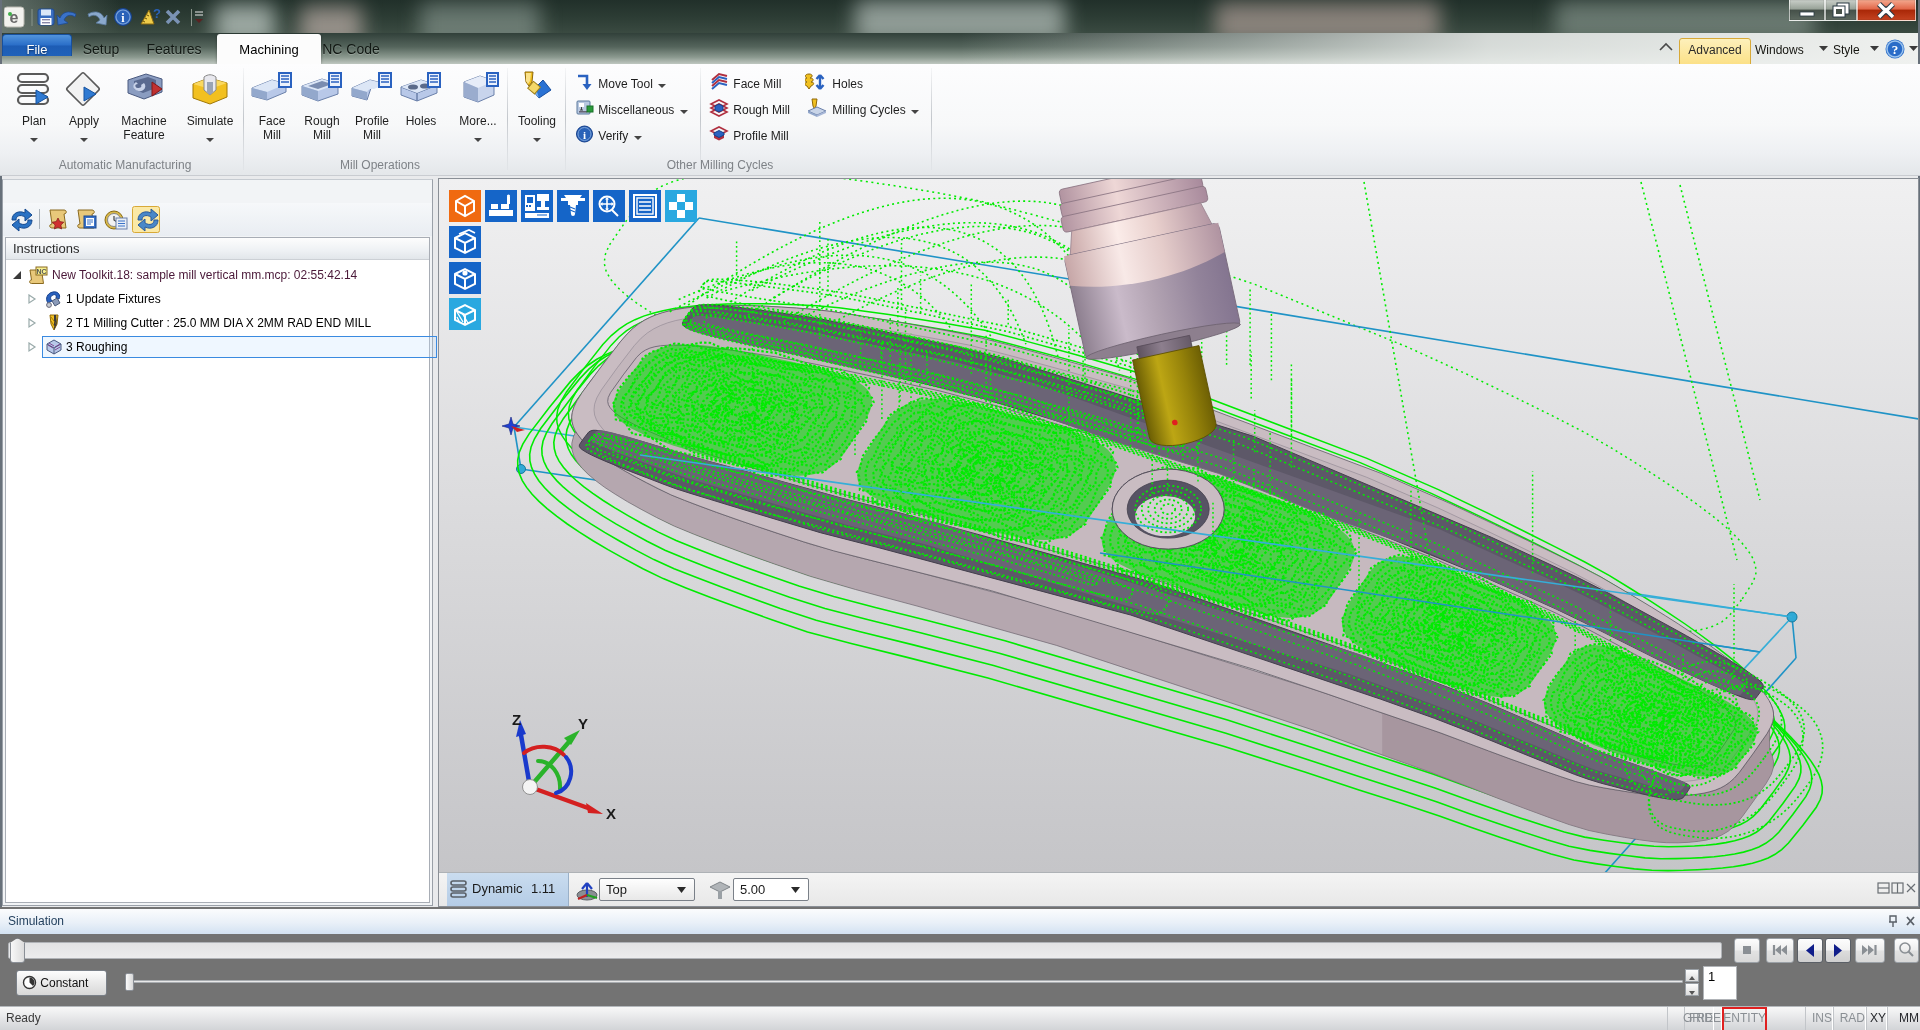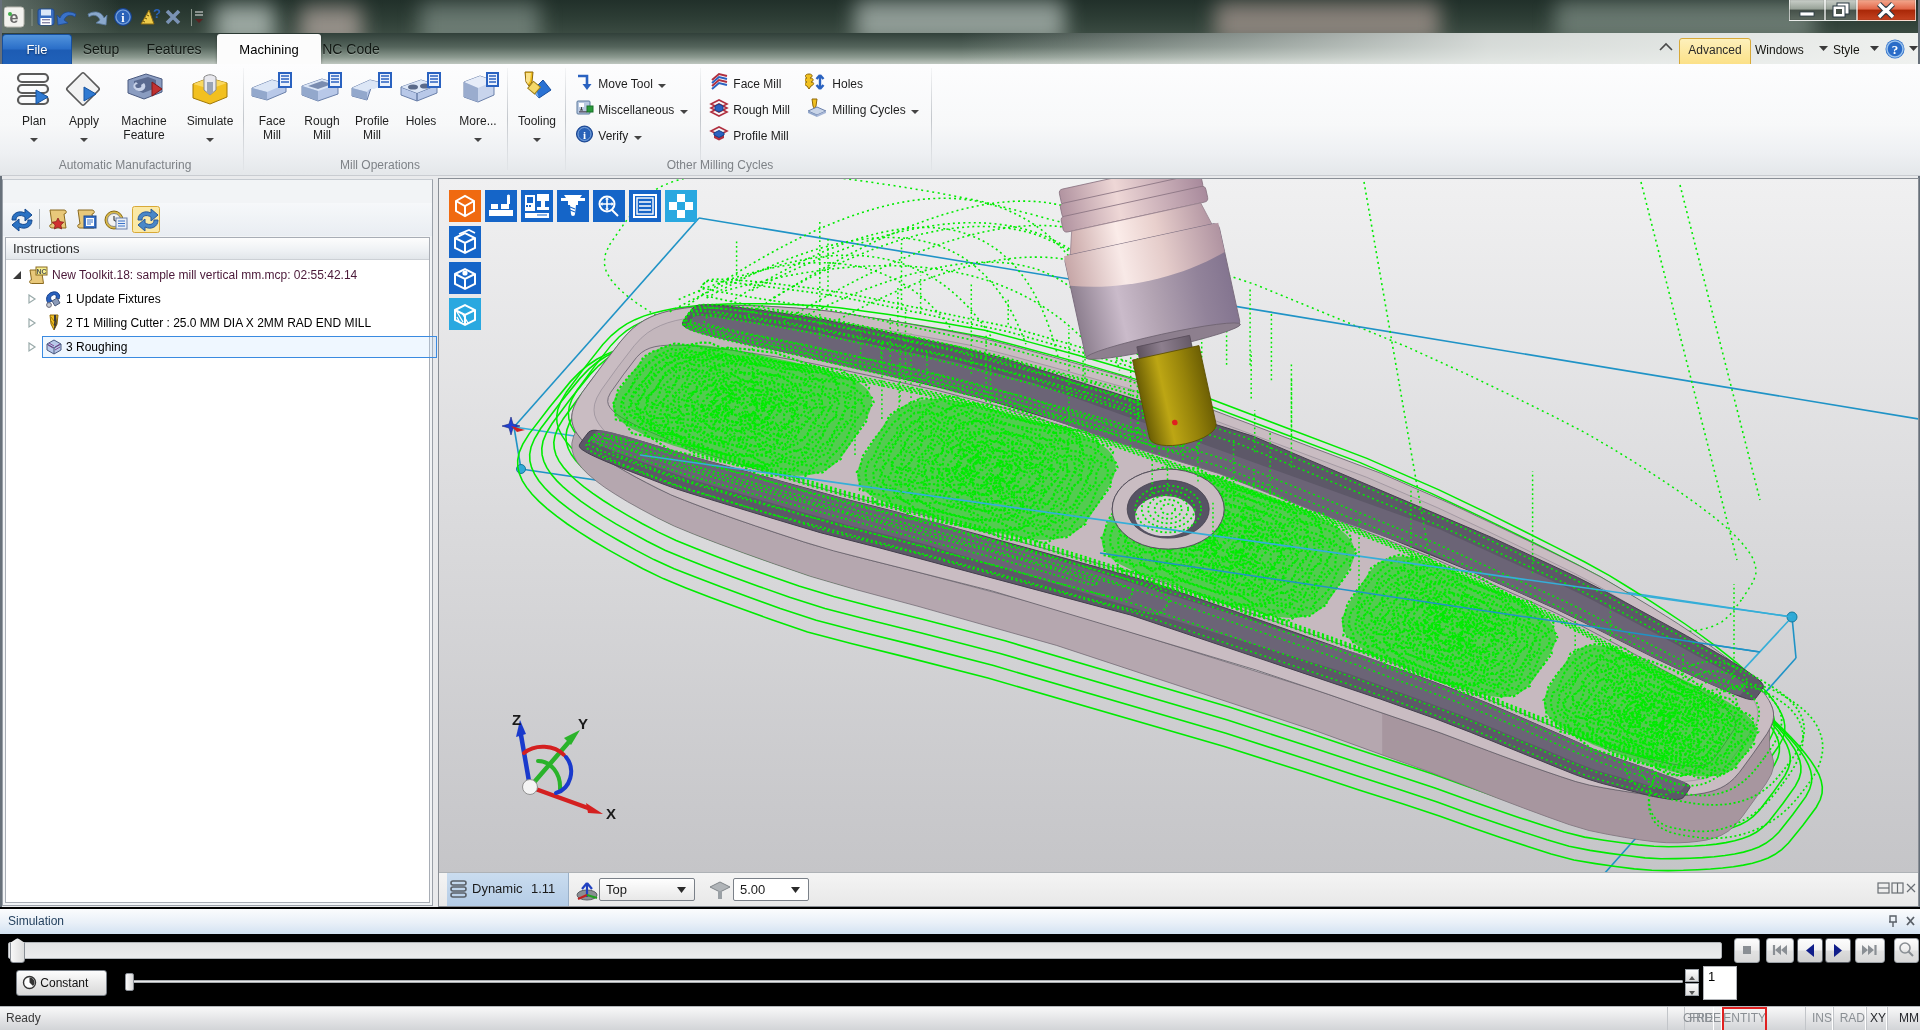--- a/index.html
+++ b/index.html
@@ -2,21 +2,21 @@
 <html><head><meta charset="utf-8">
 <style>
 *{margin:0;padding:0;box-sizing:border-box}
 html,body{width:1920px;height:1030px;overflow:hidden;font-family:"Liberation Sans",sans-serif;background:#e9eaec}
 .abs{position:absolute}
 #titlebar{left:0;top:0;width:1920px;height:33px;background:linear-gradient(180deg,#21302a,#2d3d35 55%,#3a4a41);overflow:hidden}
 .blur{position:absolute;filter:blur(10px);border-radius:6px}
 #tabrow{left:0;top:33px;width:1920px;height:31px;background:linear-gradient(180deg,#31403a,#55655c 45%,#8b998f 78%,#bfc7c0);overflow:hidden}
 #tabfade{left:960px;top:0;width:960px;height:31px;background:linear-gradient(90deg,rgba(233,236,234,0),rgba(233,236,234,.88) 55%,#eff1ef)}
 .tab{position:absolute;top:2px;height:29px;line-height:29px;text-align:center;font-size:14px;color:#111813;text-shadow:0 1px 1px rgba(255,255,255,.25)}
-#tab-file{left:2px;top:1px;width:70px;height:30px;background:linear-gradient(180deg,#5294dc,#2a6ec8 48%,#1d5cb4 52%,#2061b9);border-radius:4px 4px 0 0;color:#fff;text-shadow:0 1px 2px rgba(0,0,0,.5);border:1px solid #17509e;border-bottom:none}
+#tab-file{left:2px;top:1px;width:70px;height:22px;background:linear-gradient(180deg,#5294dc,#2a6ec8 48%,#1d5cb4 52%,#2061b9);border-radius:4px 4px 0 0;color:#fff;text-shadow:0 1px 2px rgba(0,0,0,.5);border:1px solid #17509e;border-bottom:none}
 #tab-mach{left:217px;top:1px;width:104px;height:30px;background:#fcfcfc;border-radius:3px 3px 0 0;color:#000000;box-shadow:0 0 3px rgba(0,0,0,.35)}
 #ribbon{left:0;top:64px;width:1920px;height:112px;background:linear-gradient(180deg,#fdfdfe,#f7f8f9 55%,#eef0f3 80%,#e4e7ea);border-bottom:1px solid #c9ccd1}
 .gsep{position:absolute;top:4px;width:1px;height:102px;background:linear-gradient(180deg,rgba(180,185,190,.1),#c3c7cc 50%,rgba(180,185,190,.1))}
 .glabel{position:absolute;top:94px;height:14px;font-size:12px;color:#7e8287;text-align:center;white-space:nowrap}
 .bigbtn{position:absolute;top:2px;text-align:center;font-size:12px;color:#1e1e1e}
 .bigbtn .ic{margin:4px auto 1px}
 .bigbtn .lbl{line-height:14px}
 .arr{display:inline-block;width:0;height:0;border-left:4px solid transparent;border-right:4px solid transparent;border-top:4px solid #444}
 .smbtn{position:absolute;height:22px;font-size:12px;color:#1e1e1e;white-space:nowrap;line-height:22px}
 .smbtn svg{vertical-align:-4px}
@@ -26,21 +26,21 @@
 .wbtn{position:absolute;top:0;height:21px;border:1px solid rgba(255,255,255,.62);border-top:none;box-shadow:inset 0 0 1px rgba(0,0,0,.6)}
 #seqpanel{left:2px;top:179px;width:431px;height:727px;background:#f2f4f6;border:1px solid #9aa0a8;border-top:1px solid #c6cbd1}
 #seqhead{position:absolute;left:0;top:0;width:429px;height:23px;background:linear-gradient(180deg,#fafcfe,#e8eff8 50%,#cddcec);font-size:13px;color:#1e3c5a;line-height:23px}
 #seqtools{position:absolute;left:0;top:23px;width:429px;height:33px;background:linear-gradient(180deg,#f6f8fa,#e9edf2)}
 #instr{position:absolute;left:2px;top:57px;width:425px;height:666px;background:#fff;border:1px solid #a8adb5}
 #instrhead{position:absolute;left:0;top:0;width:423px;height:22px;background:linear-gradient(180deg,#fdfdfd,#eef1f4 60%,#e2e6ea);border-bottom:1px solid #ccd0d5;font-size:13px;color:#2a2a2a;line-height:22px}
 .trow{position:absolute;left:0;width:423px;height:24px;font-size:12px;color:#000;line-height:24px;white-space:nowrap}
 .texp{position:absolute}
 #viewport{left:438px;top:178px;width:1481px;height:729px;background:#d6d6d8;border:1px solid #8a8f96}
 #dynbar{position:absolute;left:0;top:693px;width:1479px;height:34px;background:linear-gradient(180deg,#f4f4f4,#e8e8e8);border-top:1px solid #aeb2b6;font-size:13px;color:#1a1a1a}
-#simpanel{left:0;top:907px;width:1920px;height:99px;background:#000000}
+#simpanel{left:0;top:907px;width:1920px;height:99px;background:#737373}
 #simhead{position:absolute;left:0;top:2px;width:1920px;height:25px;background:linear-gradient(180deg,#fbfcfd,#e9f0f8 55%,#d3e2f2);font-size:12px;color:#1e3c5a;line-height:25px}
 .pbtn{position:absolute;width:26px;height:25px;background:linear-gradient(180deg,#fdfdfd,#eee 48%,#e2e2e2 52%,#d8d8d8);border:1px solid #9aa0a6;border-radius:3px}
 #statusbar{left:0;top:1006px;width:1920px;height:24px;background:linear-gradient(180deg,#f8f8f8,#e3e4e6 55%,#d2d4d7);border-top:1px solid #b4b8bc;font-size:12px;color:#3a3a3a}
 .sseg{position:absolute;top:0;height:23px;line-height:23px;text-align:right;color:#8a8f94;border-left:1px solid #c2c5c9;border-right:1px solid #fff}
 </style></head>
 <body>
 <div class="abs" id="titlebar">
  <div class="blur" style="left:215px;top:4px;width:60px;height:40px;background:rgba(225,235,230,.6)"></div>
  <div class="blur" style="left:300px;top:6px;width:62px;height:40px;background:rgba(230,205,200,.55)"></div>
  <div class="blur" style="left:420px;top:2px;width:120px;height:44px;background:rgba(190,205,198,.4)"></div>

